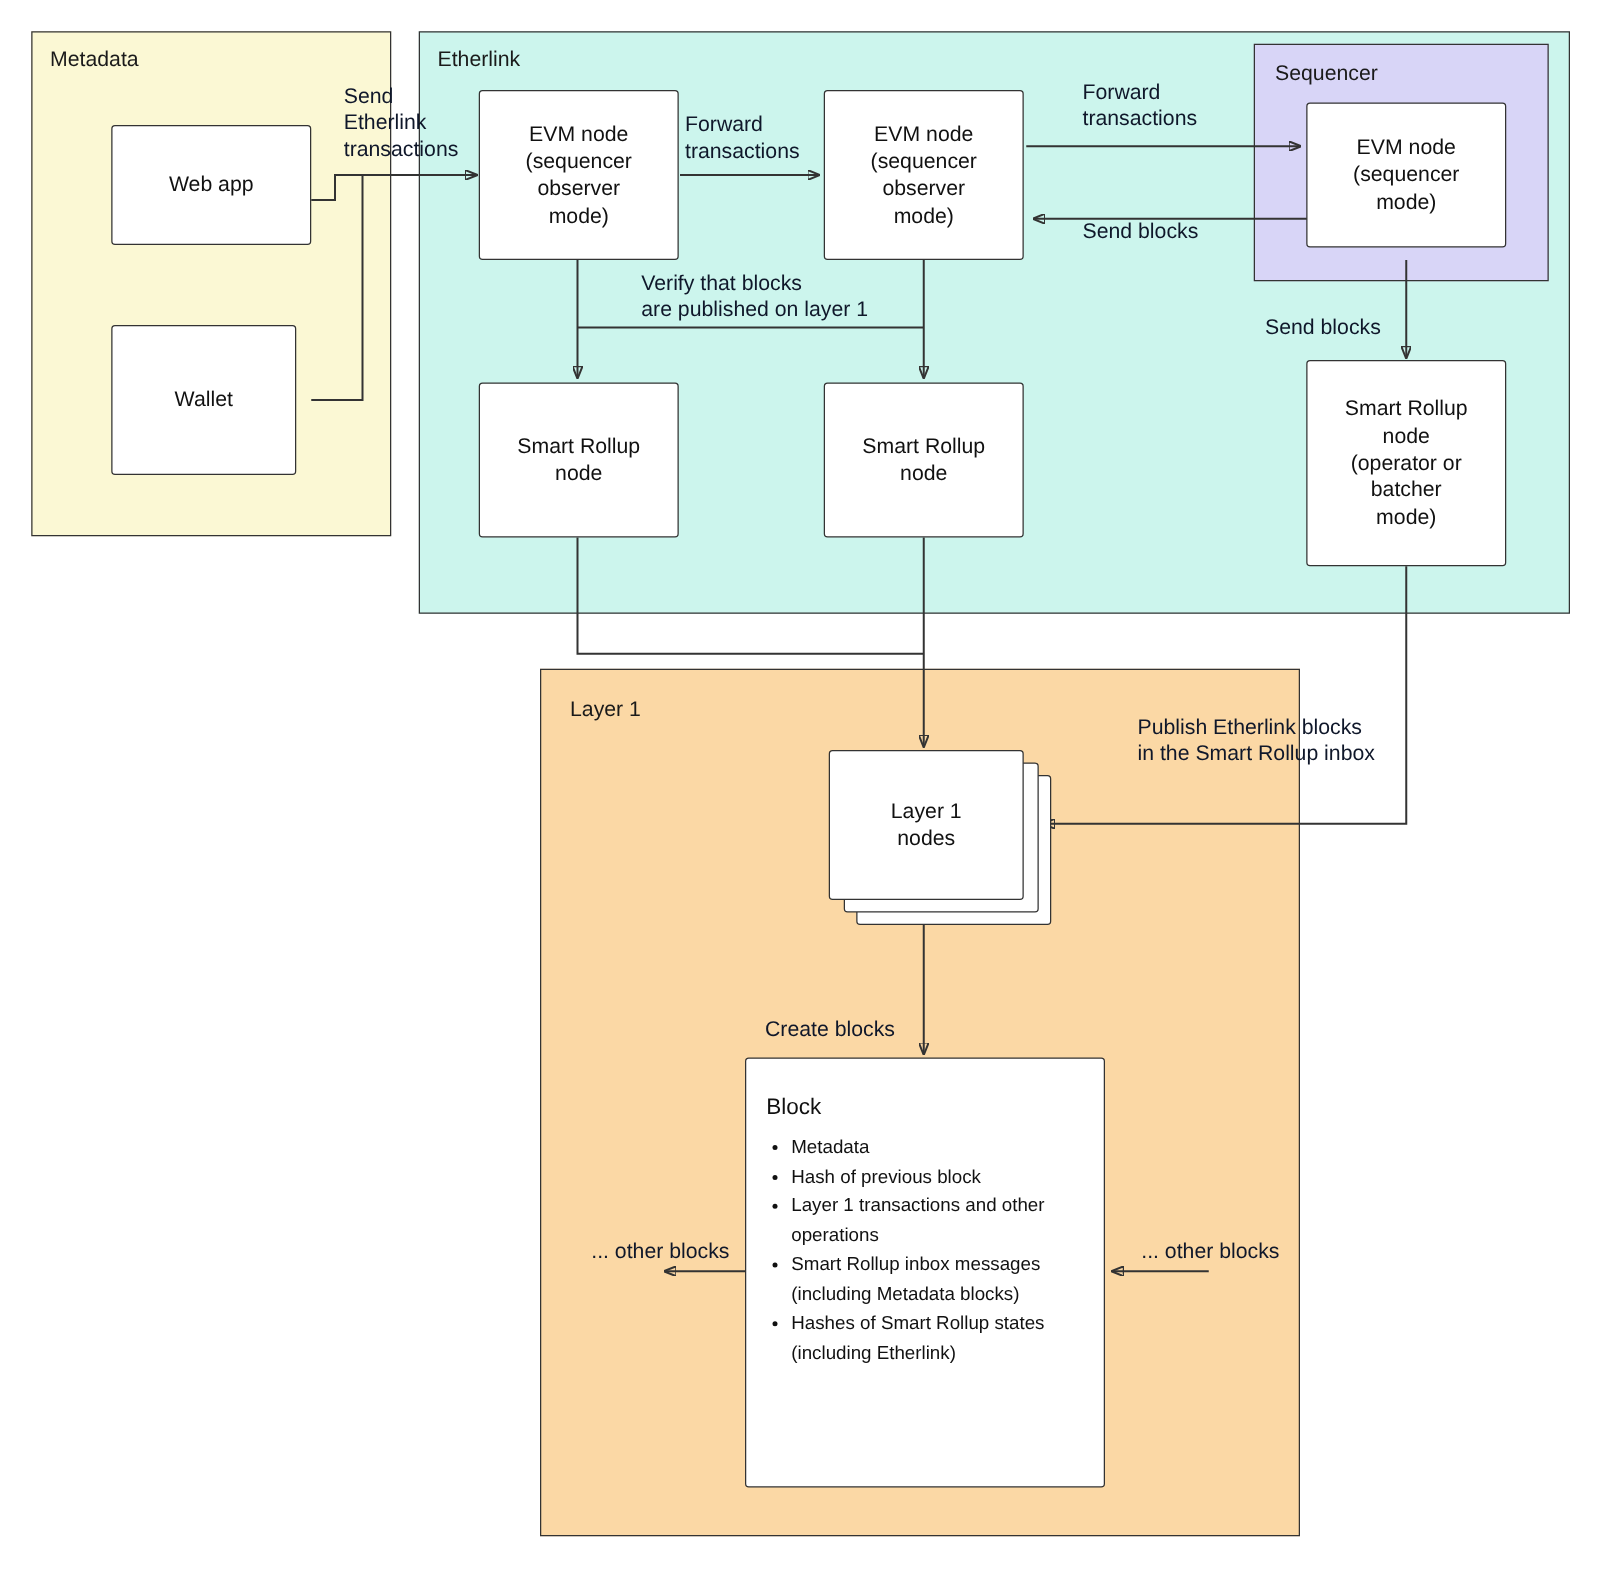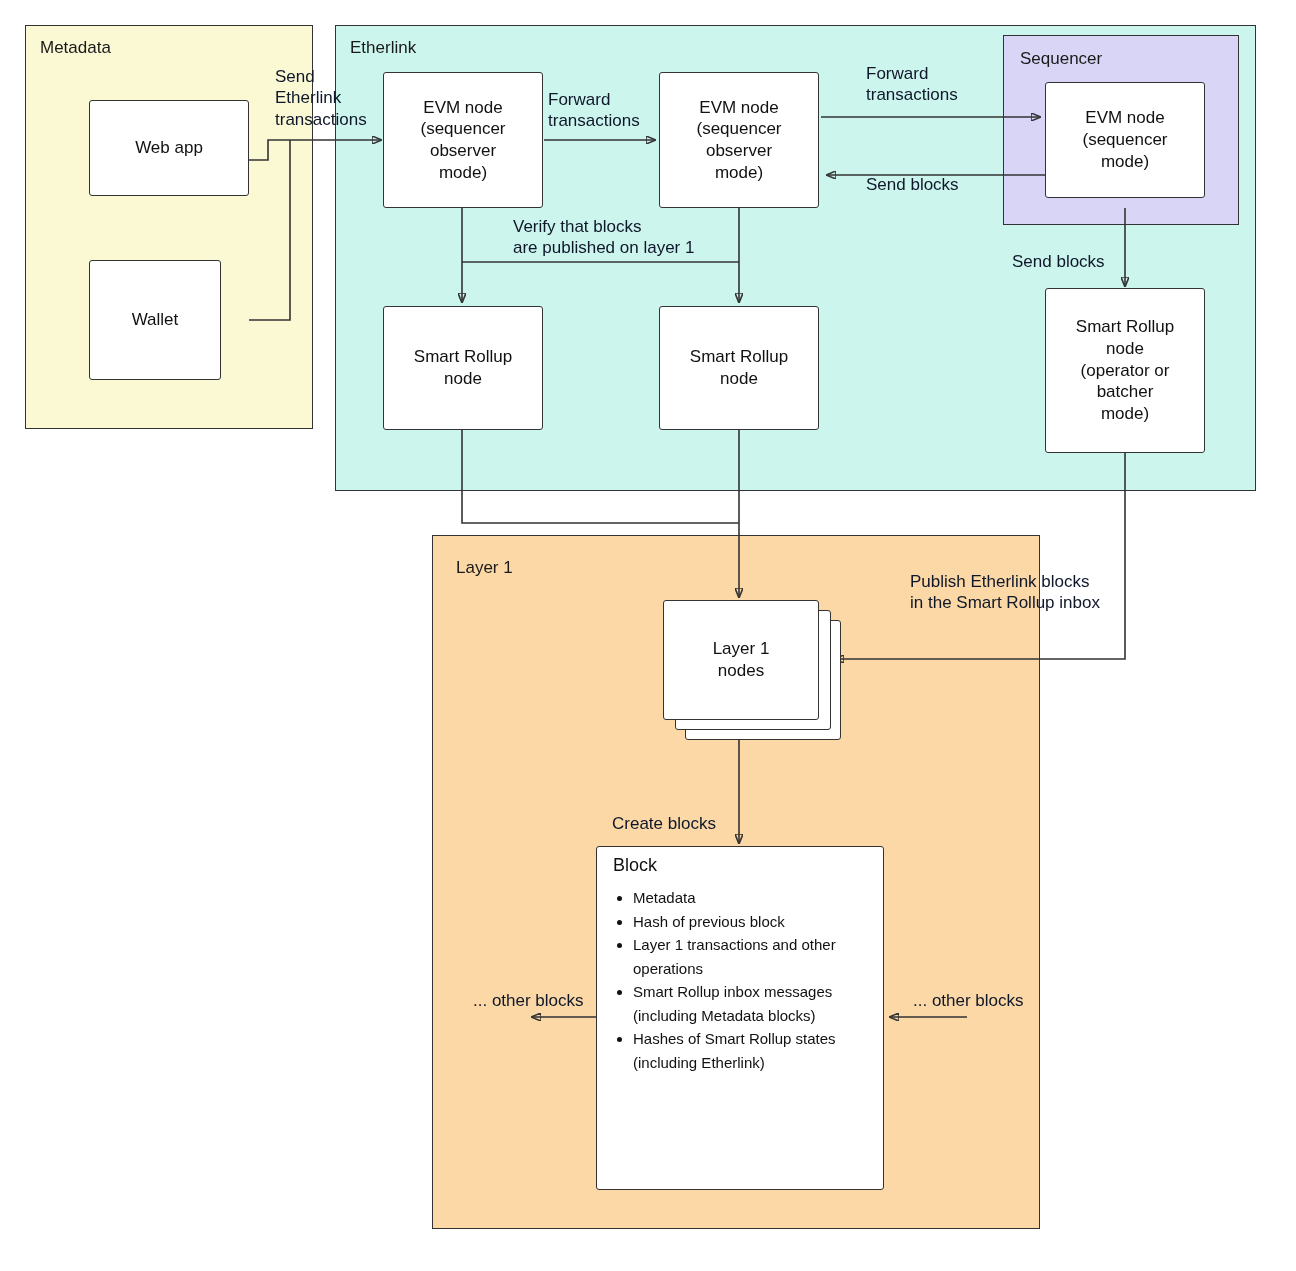--- a/index.html
+++ b/index.html
@@ -66,21 +66,21 @@
     fill: none;
     stroke: #333333;
     stroke-width: 1.6;
   }
   .block-card {
     position: absolute;
     box-sizing: border-box;
     background: #ffffff;
     border: 1px solid #333333;
     border-radius: 3px;
-    padding: 8px 16px 10px 16px;
+    padding: 28px 16px 10px 16px;
   }
   .block-title {
     font-size: 18px;
     color: #111111;
     margin-bottom: 10px;
   }
   .block-list {
     margin: 0;
     padding-left: 20px;
     font-size: 15px;
@@ -147,21 +147,21 @@
     <path d="M1125,453 L1125,659 L835,659" marker-end="url(#arrow)"></path>
 
     <path d="M739,726 L739,843" marker-end="url(#arrow)"></path>
 
     <path d="M596,1017 L532,1017" marker-end="url(#arrow)"></path>
 
     <path d="M967,1017 L890,1017" marker-end="url(#arrow)"></path>
   </svg>
 
   <div class="node" style="left:89px; top:100px; width:160px; height:96px;">Web app</div>
-  <div class="node" style="left:89px; top:260px; width:132px; height:120px;">Wallet</div>
+  <div class="node" style="left:89px; top:260px; width:148px; height:120px;">Wallet</div>
 
   <div class="node" style="left:383px; top:72px; width:160px; height:136px;">EVM node
 (sequencer
 observer
 mode)</div>
   <div class="node" style="left:659px; top:72px; width:160px; height:136px;">EVM node
 (sequencer
 observer
 mode)</div>
   <div class="node" style="left:1045px; top:82px; width:160px; height:116px;">EVM node

